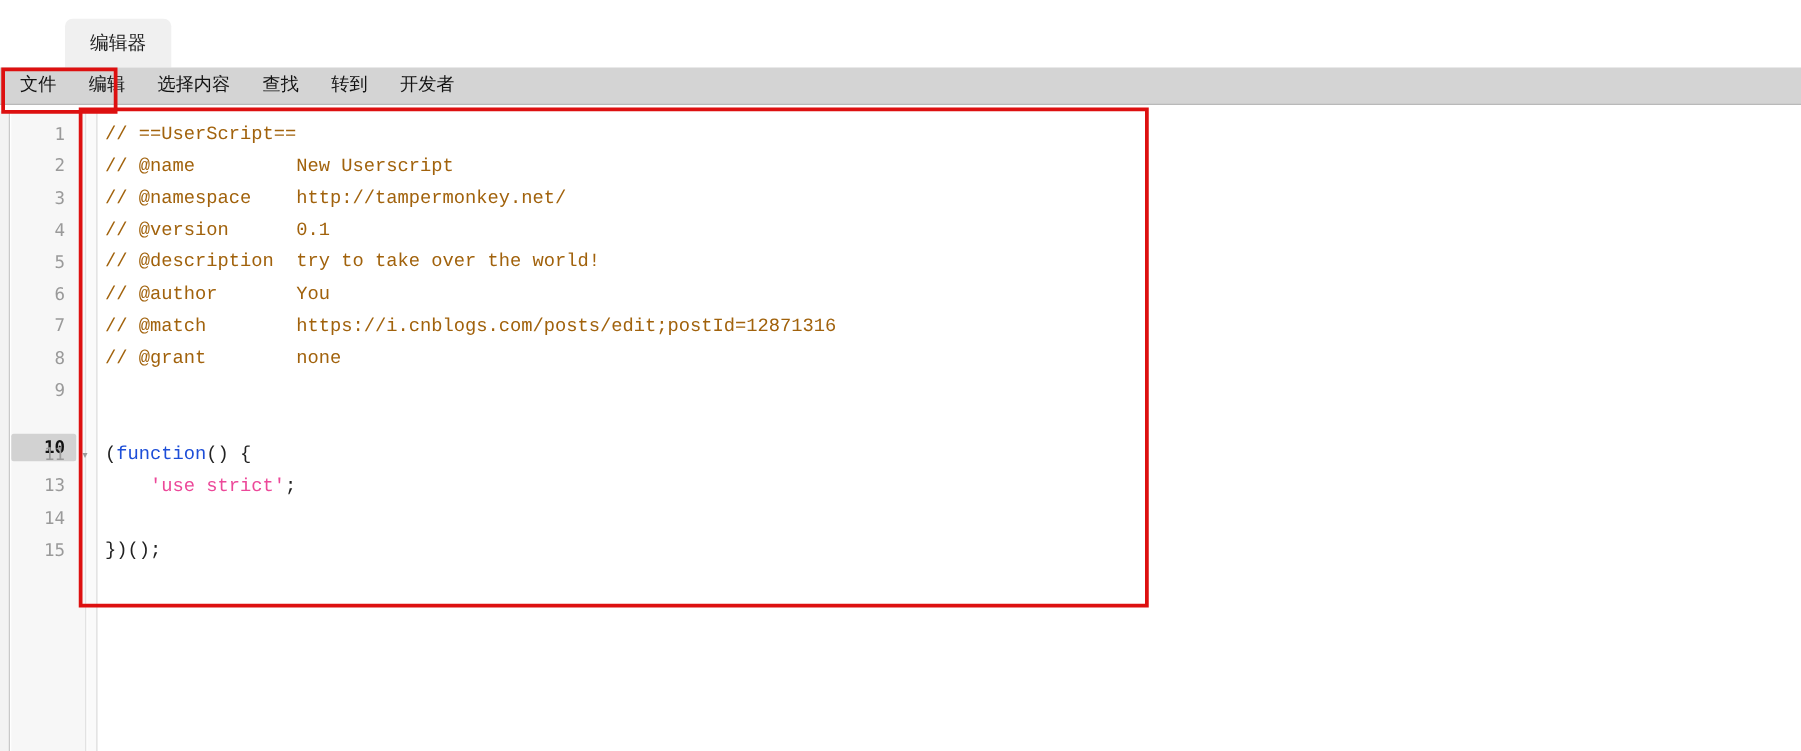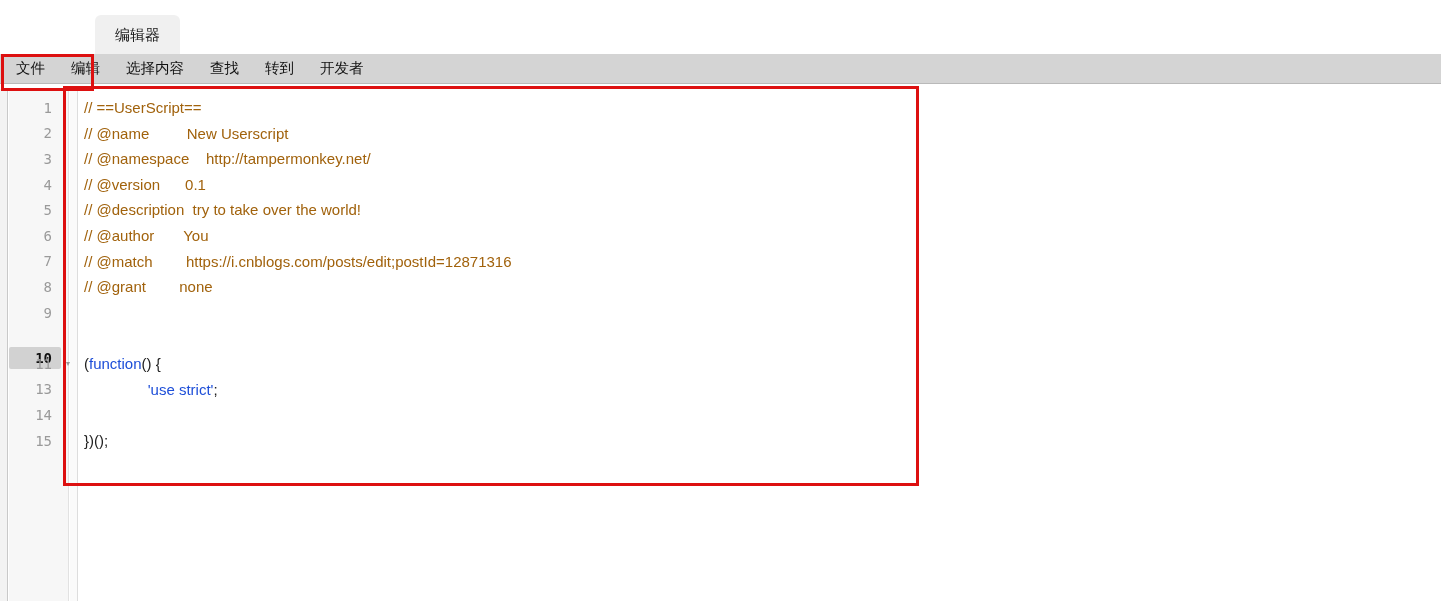--- a/index.html
+++ b/index.html
@@ -27,21 +27,20 @@
     background: #ffffff;
   }
   .tab {
     position: absolute; left: 52px; top: 15px; height: 39px;
     padding: 0 20px;
     background: #f0f0f0;
     border-radius: 6px 6px 0 0;
     display: flex; align-items: center; justify-content: center;
     font-size: 15px; color: #1b1b1b;
     line-height: 1;
-    margin-left: 43px;
   }
 
   
   .menubar {
     position: absolute; left: 0; top: 54px; width: 1441px; height: 30px;
     background: #d4d4d4;
     border-bottom: 1px solid #b9b9b9;
     display: flex; align-items: center;
     padding-left: 16px;
   }
@@ -97,29 +96,29 @@
     font-weight: 600;
     margin-top: 40px;
   }
   .fold {
     position: absolute; left: 62px; width: 12px;
     font-size: 8px; color: #9a9a9a;
     display: flex; align-items: center; justify-content: center; height: 22px;
   }
   .code {
     position: absolute; left: 84px;
-    font-family: Liberation Sans, sans-serif;
+    font-family: Liberation Mono, monospace;
     font-size: 15px;
     white-space: pre;
     color: #1f1f1f;
     line-height: 25.6px;
   }
   .c-comment { color: #a1620c; }
   .c-keyword { color: #1d4ed8; }
-  .c-string  { color: #1d4ed8; margin-left: 47px; }
+  .c-string  { color: #ec4899; }
   .c-plain   { color: #222222; }
 
   
   .annot {
     position: absolute;
     border: 3px solid #dd1010;
     pointer-events: none;
     background: transparent;
   }
   #annot-menu { left: 1px;  top: 54px; width: 93px;  height: 37px; }

